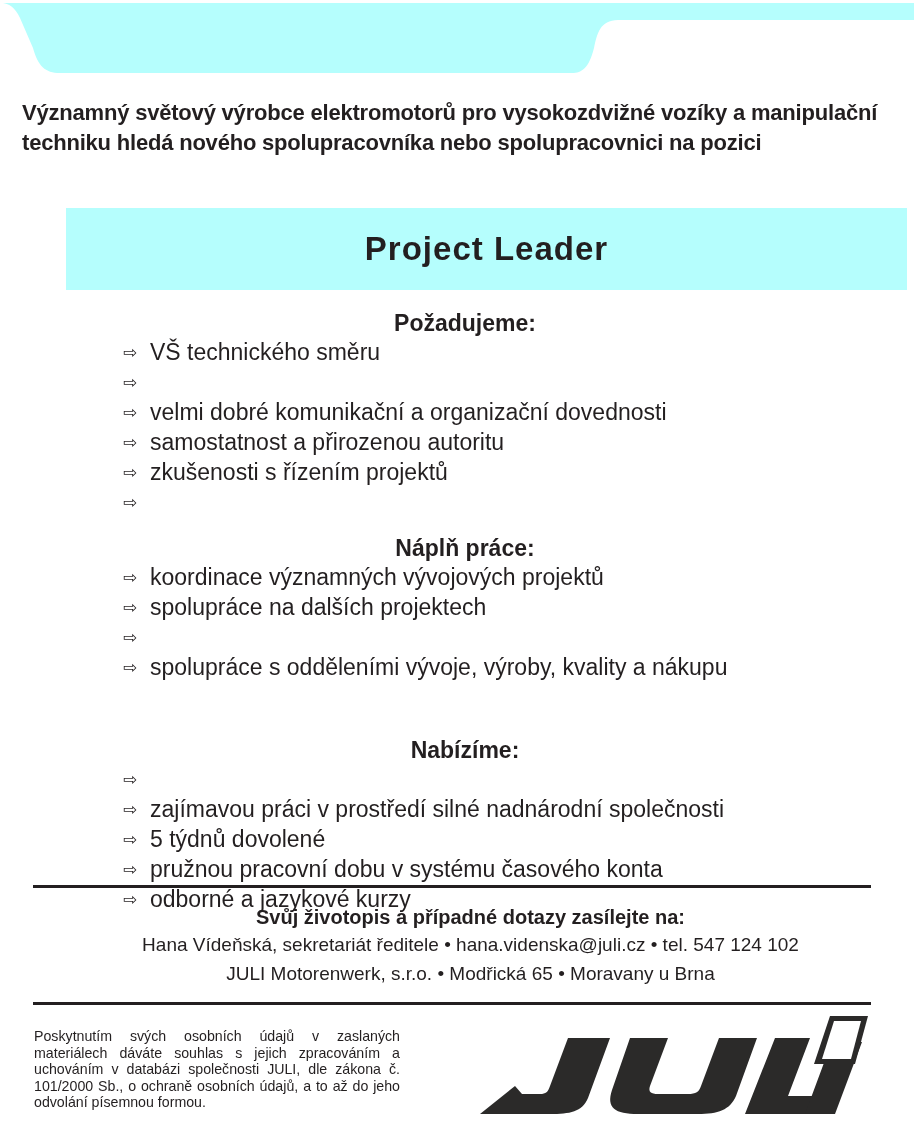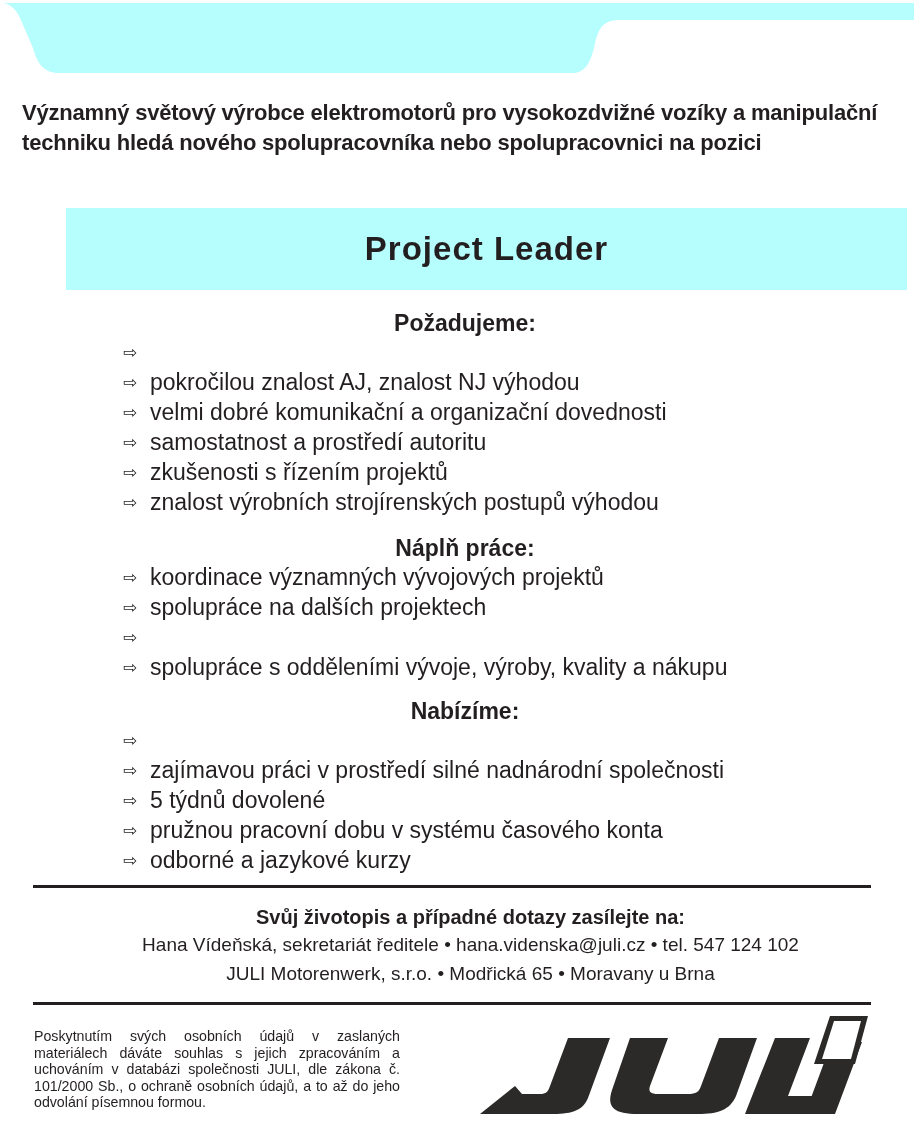--- a/index.html
+++ b/index.html
@@ -31,40 +31,39 @@
 
 <div class="banner">
   <div class="banner-title">Project Leader</div>
 </div>
 
 <div class="section" style="top:309px">
   <div class="section-heading">Požadujeme:</div>
   <ul class="list">
     <li class="list-item">
         <span class="arrow">⇨</span>
+        <span>VŠ technického směru</span>
       </li>
     <li class="list-item">
         <span class="arrow">⇨</span>
-        <span>pokročilou znalost AJ, znalost NJ výhodou</span>
       </li>
     <li class="list-item">
         <span class="arrow">⇨</span>
         <span>velmi dobré komunikační a organizační dovednosti</span>
       </li>
     <li class="list-item">
         <span class="arrow">⇨</span>
-        <span>samostatnost a prostředí autoritu</span>
+        <span>samostatnost a přirozenou autoritu</span>
       </li>
     <li class="list-item">
         <span class="arrow">⇨</span>
         <span>zkušenosti s řízením projektů</span>
       </li>
     <li class="list-item">
         <span class="arrow">⇨</span>
-        <span>znalost výrobních strojírenských postupů výhodou</span>
       </li>
   </ul>
 </div>
 
 <div class="section" style="top:534px">
   <div class="section-heading">Náplň práce:</div>
   <ul class="list">
     <li class="list-item">
         <span class="arrow">⇨</span>
         <span>koordinace významných vývojových projektů</span>
@@ -76,21 +75,21 @@
     <li class="list-item">
         <span class="arrow">⇨</span>
       </li>
     <li class="list-item">
         <span class="arrow">⇨</span>
         <span>spolupráce s odděleními vývoje, výroby, kvality a nákupu</span>
       </li>
   </ul>
 </div>
 
-<div class="section" style="top:697px">
+<div class="section" style="top:736px">
   <div class="section-heading">Nabízíme:</div>
   <ul class="list">
     <li class="list-item">
         <span class="arrow">⇨</span>
       </li>
     <li class="list-item">
         <span class="arrow">⇨</span>
         <span>zajímavou práci v prostředí silné nadnárodní společnosti</span>
       </li>
     <li class="list-item">

